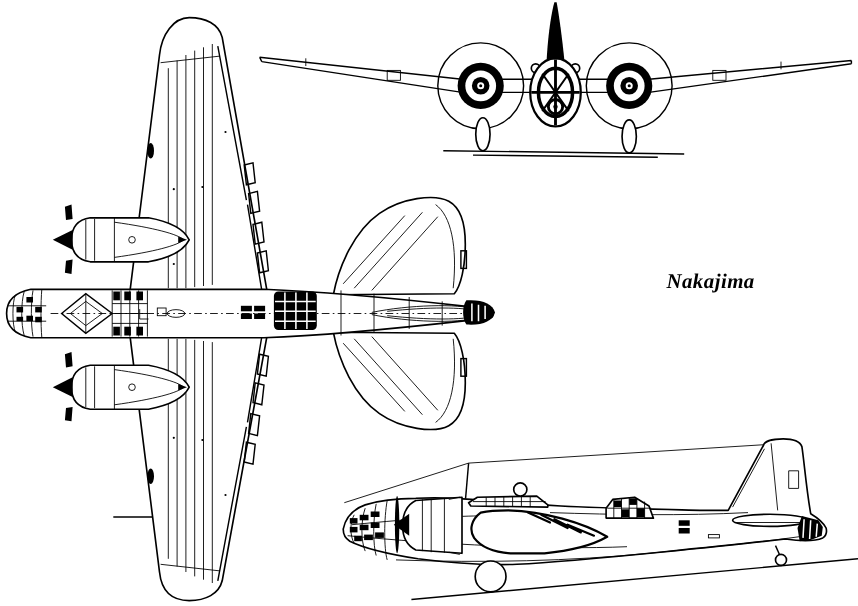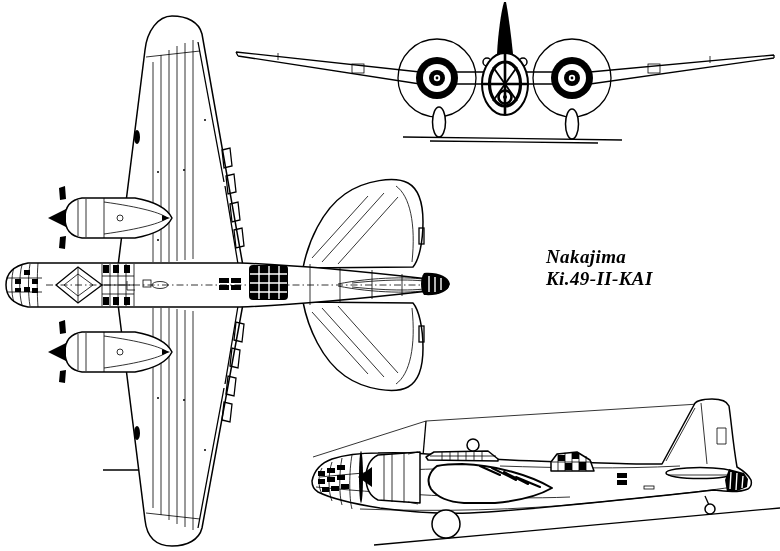--- a/index.html
+++ b/index.html
@@ -9,22 +9,22 @@
   .stage svg { position:absolute; left:0; top:0; }
   
   .o  { fill:#ffffff; stroke:var(--ink); stroke-width:1.5; stroke-linejoin:round; }
   .o2 { fill:#ffffff; stroke:var(--ink); stroke-width:2;   stroke-linejoin:round; }
   .t  { fill:none; stroke:var(--ink); stroke-width:0.8; }
   .T  { fill:none; stroke:var(--ink); stroke-width:1.3; }
   .h  { fill:none; stroke:var(--ink); stroke-width:2; stroke-linecap:round; }
   .b  { fill:var(--ink); stroke:none; }
   .w  { fill:none; stroke:#ffffff; stroke-width:1.4; }
   .title {
-    position:absolute; left:546px; top:246px; width:150px;
-    text-align:left; color:var(--ink);
+    position:absolute; left:571px; top:246px; width:150px;
+    text-align:center; color:var(--ink);
     font:italic 700 19px "Liberation Serif", serif;
     line-height:1.18; letter-spacing:0.4px;
   }
 </style>
 </head>
 <body>
 
 <div class="stage">
 <svg width="780" height="551" viewBox="0 0 780 551">
 
@@ -208,15 +208,14 @@
     <path class="w" d="M731 472 L730 489 M737 473 L736 490 M743 476 L742 488" stroke-width="1"></path>
 
     <path class="T" d="M705 496 L709 505"></path>
     <circle class="o" cx="710" cy="509" r="5" stroke-width="1.2"></circle>
     <circle class="o" cx="446" cy="524" r="14" stroke-width="1.6"></circle>
   </g>
 </svg>
 
 <div class="title">
   <div>Nakajima</div>
-  <div>Ki.49-II-KAI</div>
 </div>
 </div>
 
 </body></html>

